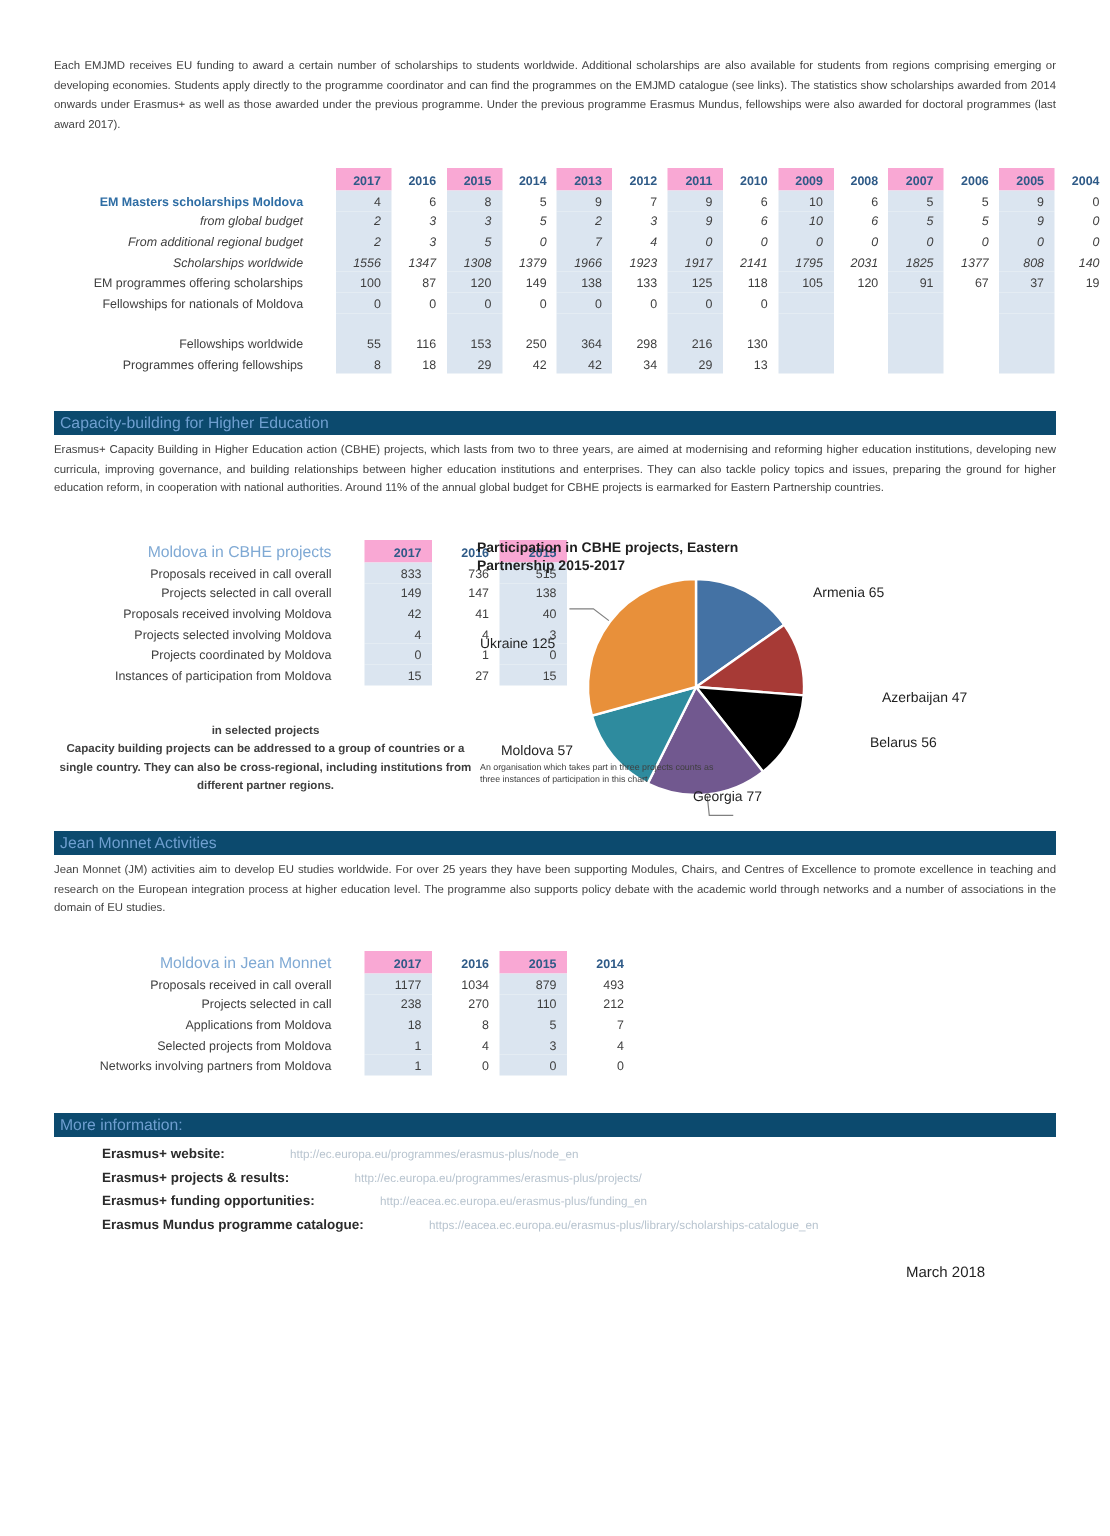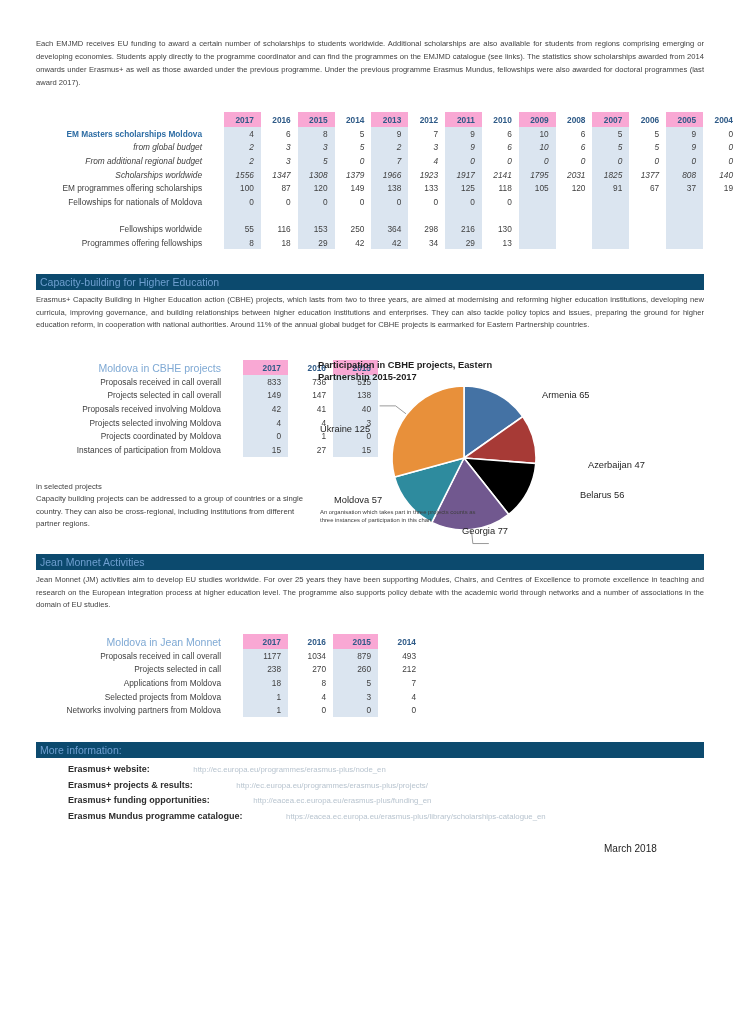--- a/index.html
+++ b/index.html
@@ -50,21 +50,21 @@
   .body-par p{margin:0;}
 
   
   #table-cbhe{position:absolute;left:36px;top:360px;}
   #table-cbhe td.lbl{width:185px;}
   #table-cbhe td.num{width:38px;}
   #table-cbhe tr.hdr td.lbl{color:#7fa9d4;font-weight:normal;font-size:10.5px;}
 
   .cbhe-note{
     position:absolute;left:36px;top:481px;width:282px;
-    font-size:7.7px;line-height:12.3px;color:#3f3f3f;text-align:left;
+    font-size:7.7px;line-height:12.3px;color:#3f3f3f;text-align:center;font-weight:bold;
   }
   .cbhe-note p{margin:0;}
 
   
   .chart{position:absolute;left:316px;top:358px;width:390px;height:190px;}
   .chart-title{
     position:absolute;left:2px;top:2px;width:210px;
     font-size:9.3px;font-weight:bold;color:#1f1f1f;line-height:11.6px;
   }
   .chart-foot{
@@ -377,21 +377,21 @@
           <td class="lbl ">Proposals received in call overall</td>
           <td class="num shade">1177</td>
           <td class="num">1034</td>
           <td class="num shade">879</td>
           <td class="num">493</td>
         </tr>
         <tr>
           <td class="lbl ">Projects selected in call</td>
           <td class="num shade">238</td>
           <td class="num">270</td>
-          <td class="num shade">260</td>
+          <td class="num shade">110</td>
           <td class="num">212</td>
         </tr>
         <tr>
           <td class="lbl ">Applications from Moldova</td>
           <td class="num shade">18</td>
           <td class="num">8</td>
           <td class="num shade">5</td>
           <td class="num">7</td>
         </tr>
         <tr>

